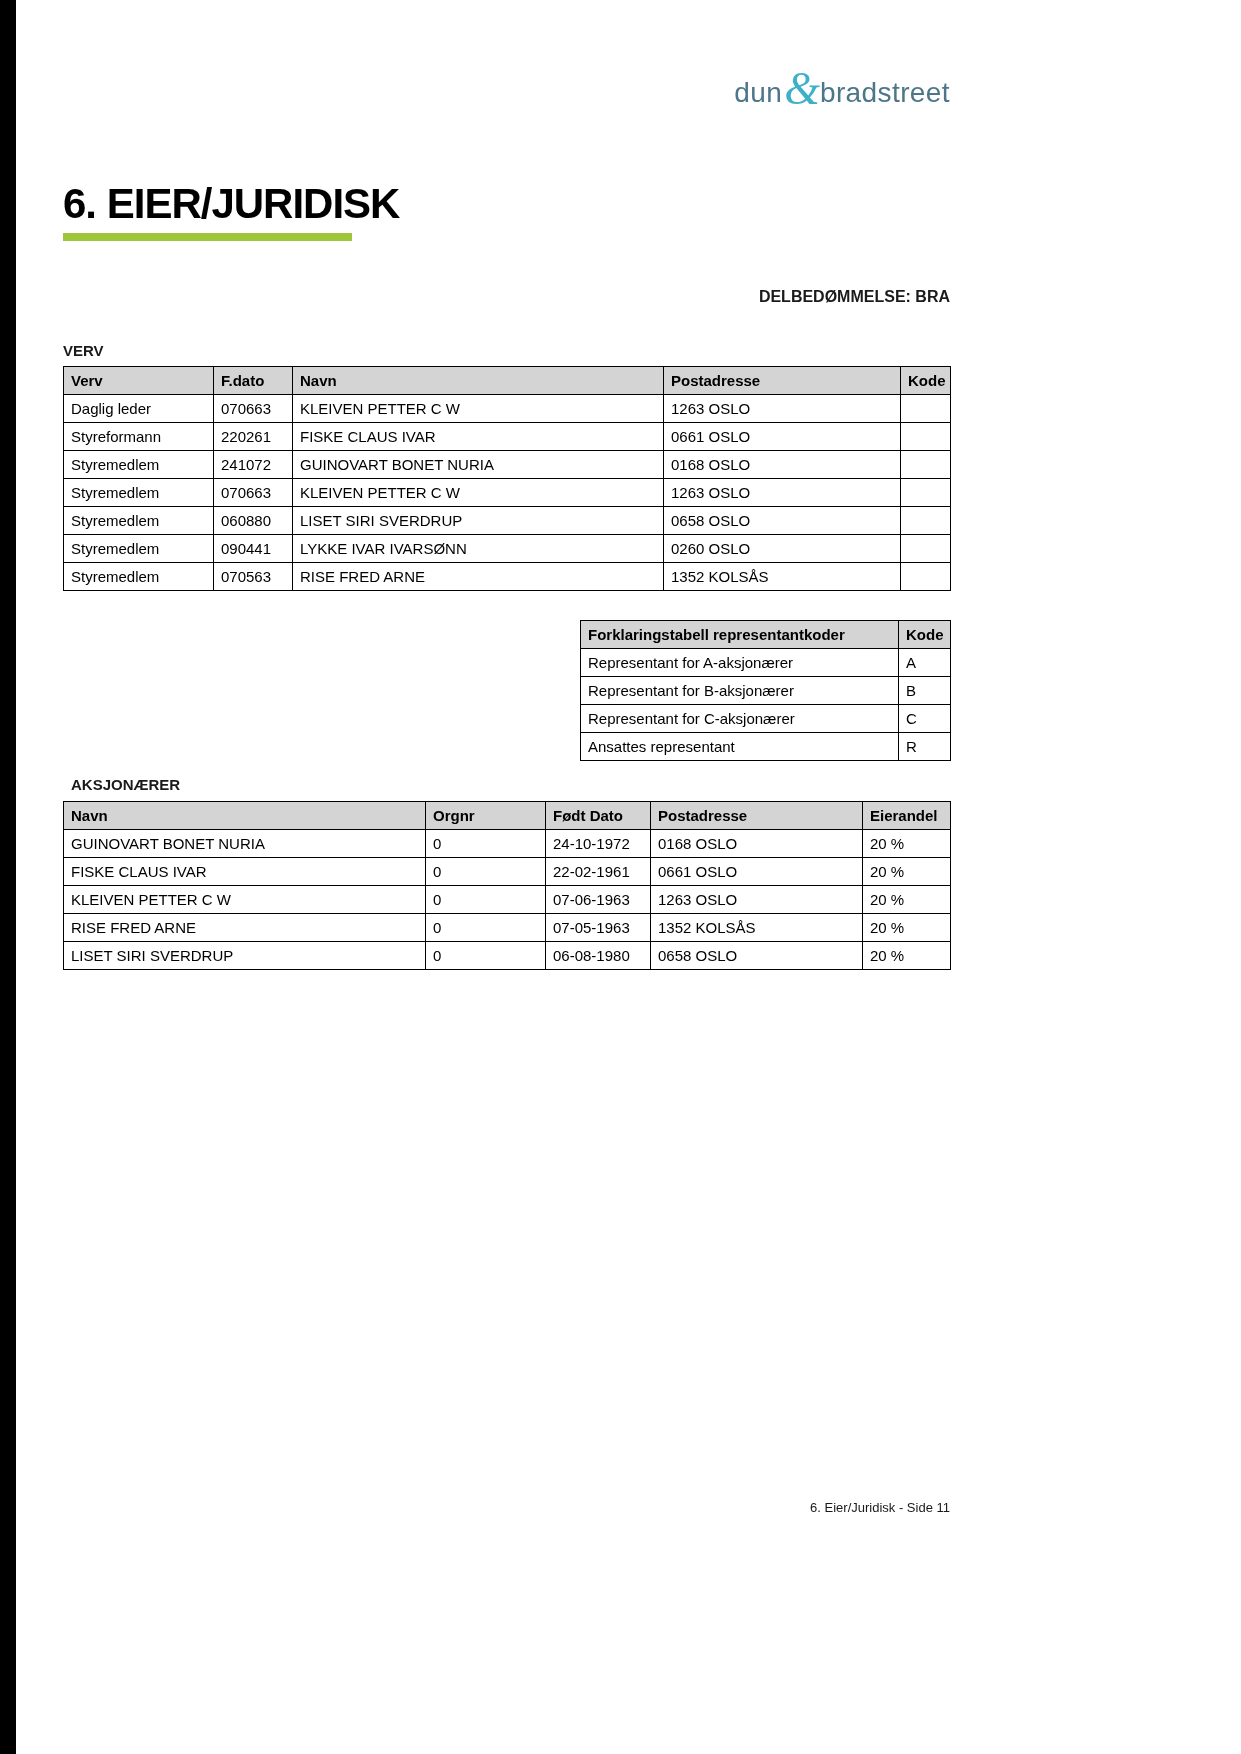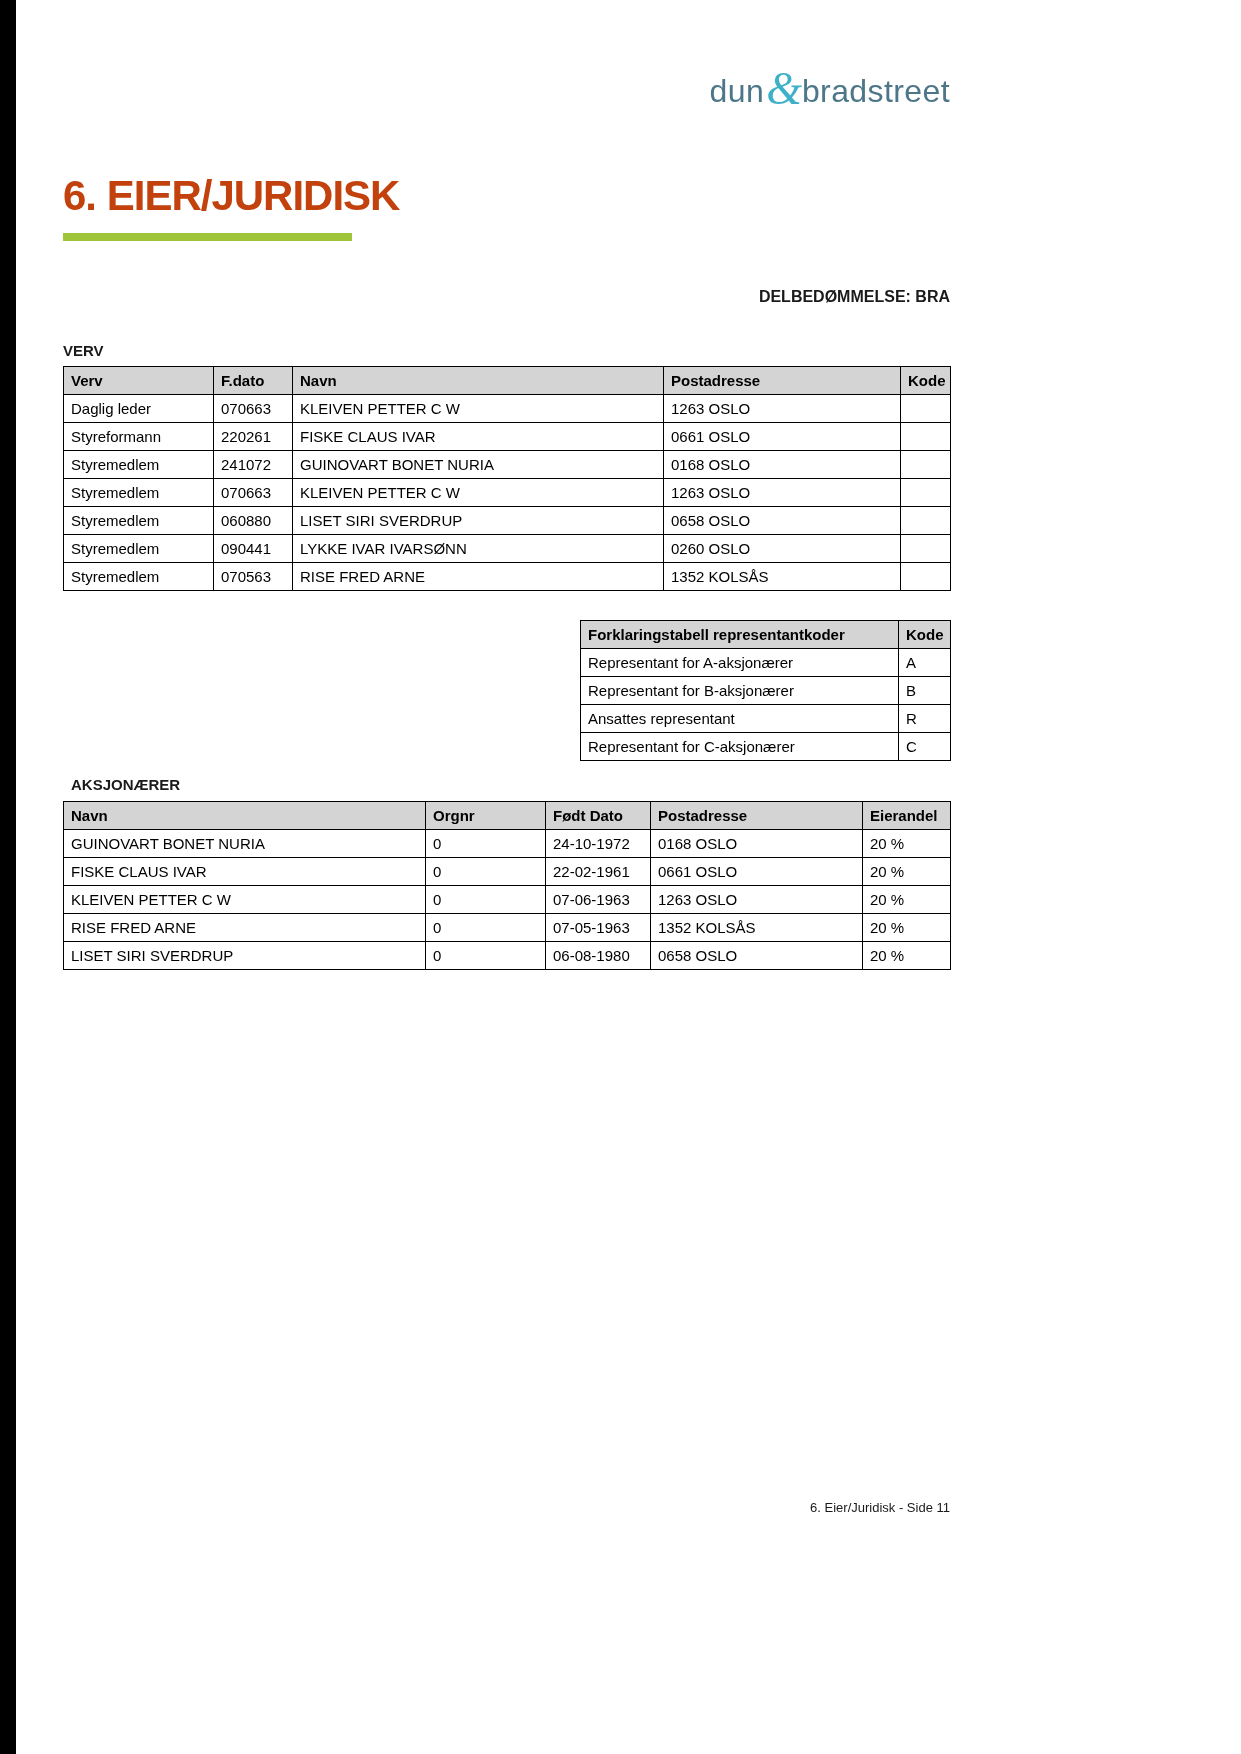--- a/index.html
+++ b/index.html
@@ -10,29 +10,29 @@
     position:relative;
     overflow:hidden;
     color:#000;
   }
   .page { position:absolute; inset:0; background:#fff; }
 
   .left-bar { position:absolute; left:0; top:0; width:16px; height:1754px; background:#000; }
 
   
   .logo { position:absolute; top:64px; right:291px; display:flex; align-items:baseline; }
-  .logo-word { font-size:32px; color:#4d7789; letter-spacing:0.4px; font-weight:400; }
+  .logo-word { font-size:28px; color:#4d7789; letter-spacing:0.4px; font-weight:400; }
   .logo-amp {
     font-family:"Liberation Serif", serif; font-style:italic;
     font-size:46px; color:#3eb1c8; margin:0 0 0 2px; position:relative; top:2px; line-height:1;
   }
 
   .title {
-    position:absolute; left:63px; top:172px;
-    font-size:42px; font-weight:bold; letter-spacing:-1px; color:#c2410c;
+    position:absolute; left:63px; top:180px;
+    font-size:42px; font-weight:bold; letter-spacing:-1px; color:#000000;
     font-family:"Liberation Sans", sans-serif;
   }
   .green-bar { position:absolute; left:63px; top:233px; width:289px; height:8px; background:#9fc63b; }
 
   .subtitle {
     position:absolute; top:288px; right:291px;
     font-size:16px; font-weight:bold; color:#1a1a1a;
   }
 
   .section-label { position:absolute; font-size:15px; font-weight:bold; color:#1a1a1a; }
@@ -167,26 +167,26 @@
     <tbody>
         <tr>
           <td>Representant for A-aksjonærer</td>
           <td>A</td>
         </tr>
         <tr>
           <td>Representant for B-aksjonærer</td>
           <td>B</td>
         </tr>
         <tr>
+          <td>Representant for C-aksjonærer</td>
+          <td>C</td>
+        </tr>
+        <tr>
           <td>Ansattes representant</td>
           <td>R</td>
-        </tr>
-        <tr>
-          <td>Representant for C-aksjonærer</td>
-          <td>C</td>
         </tr>
       </tbody>
   </table>
 
   <div class="section-label aksjonaerer-label">AKSJONÆRER</div>
 
   <table class="aksjonaerer-table">
     <thead>
       <tr>
           <th>Navn</th>

